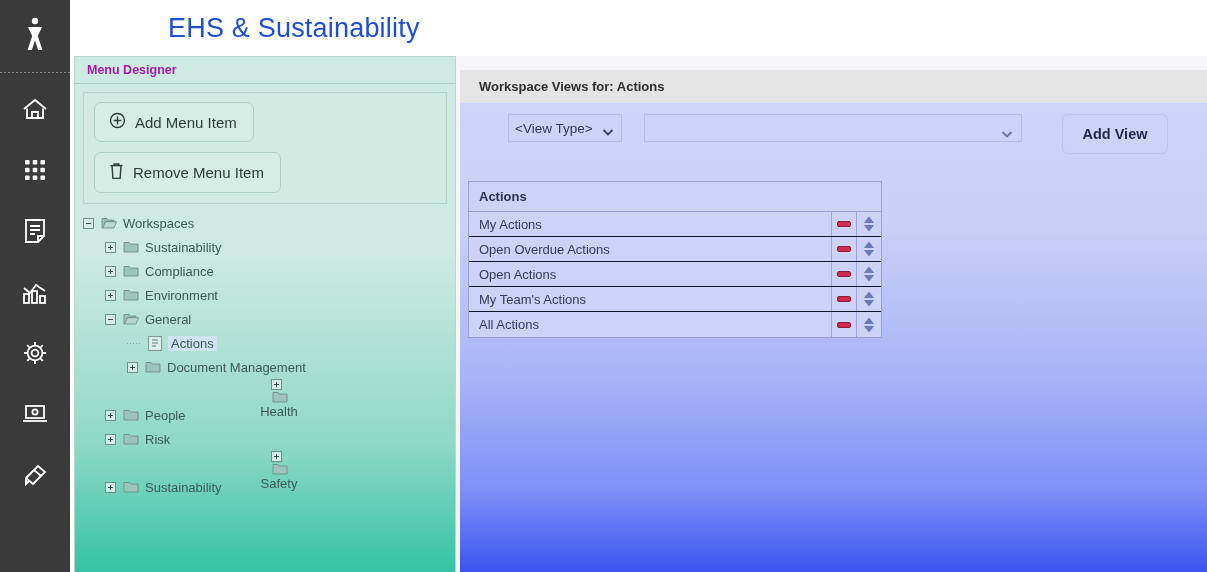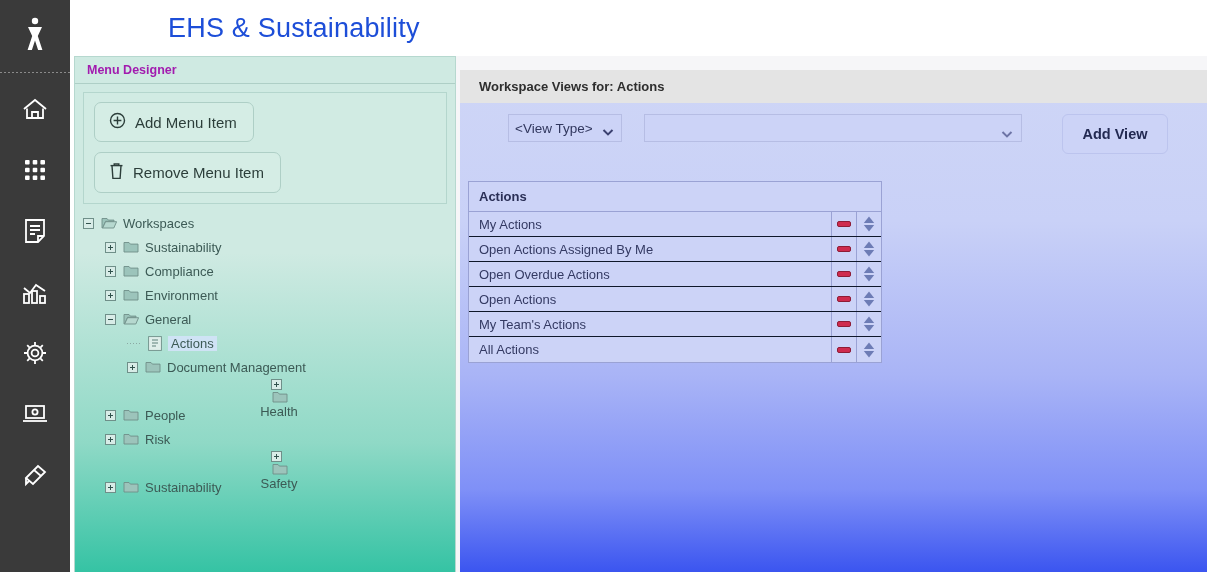--- a/index.html
+++ b/index.html
@@ -479,75 +479,63 @@
             <span class="minus-ico"></span>
           </div>
           <div class="vt-cell">
             <svg width="14" height="18" viewBox="0 0 14 18">
               <path d="M7 1.5 L12.2 8 H1.8 Z" fill="#6d7cb5"></path>
               <path d="M7 16.5 L1.8 10 H12.2 Z" fill="#6d7cb5"></path>
             </svg>
           </div>
         </div>
         <div class="vt-row">
-          <div class="vt-name">Open Actions Assigned By Me</div>
+          <div class="vt-name">Open Overdue Actions</div>
           <div class="vt-cell">
             <span class="minus-ico"></span>
           </div>
           <div class="vt-cell">
             <svg width="14" height="18" viewBox="0 0 14 18">
               <path d="M7 1.5 L12.2 8 H1.8 Z" fill="#6d7cb5"></path>
               <path d="M7 16.5 L1.8 10 H12.2 Z" fill="#6d7cb5"></path>
             </svg>
           </div>
         </div>
         <div class="vt-row">
-          <div class="vt-name">Open Overdue Actions</div>
+          <div class="vt-name">Open Actions</div>
           <div class="vt-cell">
             <span class="minus-ico"></span>
           </div>
           <div class="vt-cell">
             <svg width="14" height="18" viewBox="0 0 14 18">
               <path d="M7 1.5 L12.2 8 H1.8 Z" fill="#6d7cb5"></path>
               <path d="M7 16.5 L1.8 10 H12.2 Z" fill="#6d7cb5"></path>
             </svg>
           </div>
         </div>
         <div class="vt-row">
-          <div class="vt-name">Open Actions</div>
+          <div class="vt-name">My Team's Actions</div>
           <div class="vt-cell">
             <span class="minus-ico"></span>
           </div>
           <div class="vt-cell">
             <svg width="14" height="18" viewBox="0 0 14 18">
               <path d="M7 1.5 L12.2 8 H1.8 Z" fill="#6d7cb5"></path>
               <path d="M7 16.5 L1.8 10 H12.2 Z" fill="#6d7cb5"></path>
             </svg>
           </div>
         </div>
         <div class="vt-row">
-          <div class="vt-name">My Team's Actions</div>
+          <div class="vt-name">All Actions</div>
           <div class="vt-cell">
             <span class="minus-ico"></span>
           </div>
           <div class="vt-cell">
             <svg width="14" height="18" viewBox="0 0 14 18">
               <path d="M7 1.5 L12.2 8 H1.8 Z" fill="#6d7cb5"></path>
               <path d="M7 16.5 L1.8 10 H12.2 Z" fill="#6d7cb5"></path>
             </svg>
           </div>
         </div>
-        <div class="vt-row">
-          <div class="vt-name">All Actions</div>
-          <div class="vt-cell">
-            <span class="minus-ico"></span>
-          </div>
-          <div class="vt-cell">
-            <svg width="14" height="18" viewBox="0 0 14 18">
-              <path d="M7 1.5 L12.2 8 H1.8 Z" fill="#6d7cb5"></path>
-              <path d="M7 16.5 L1.8 10 H12.2 Z" fill="#6d7cb5"></path>
-            </svg>
-          </div>
-        </div>
       </div>
   </div>
 
 </div>
 
 </body></html>

